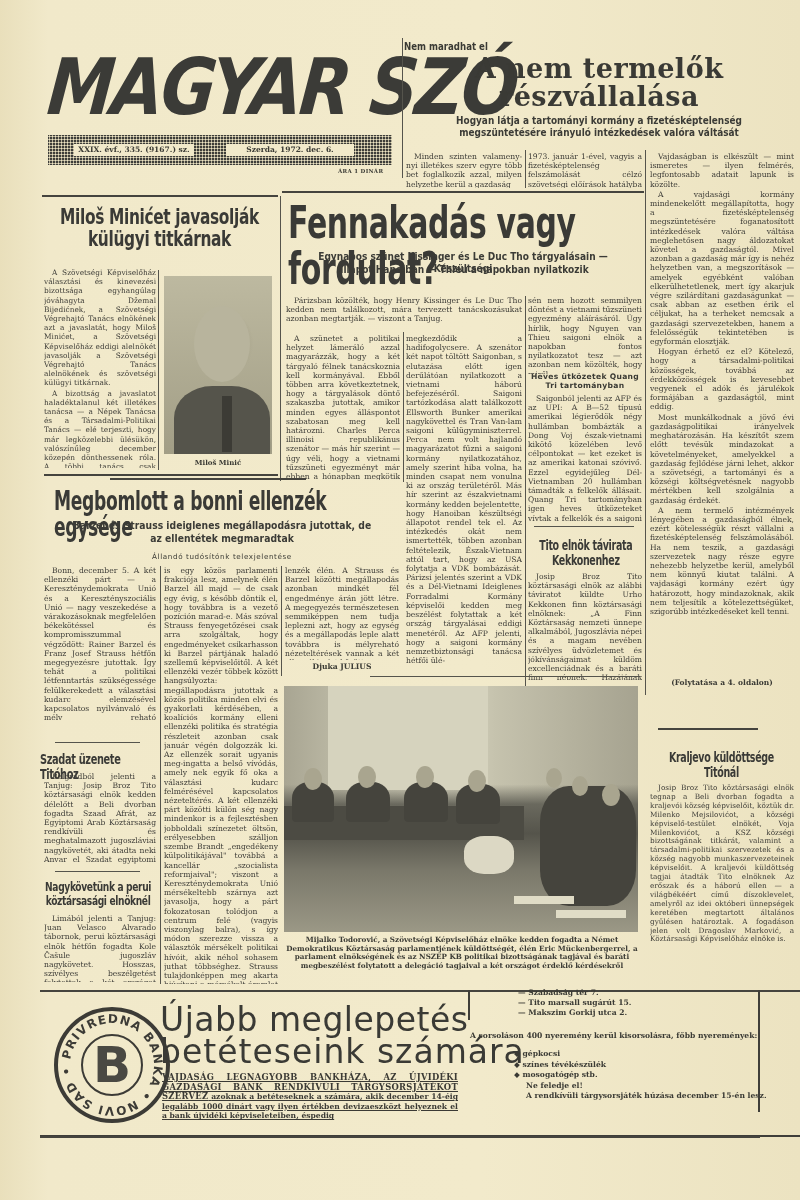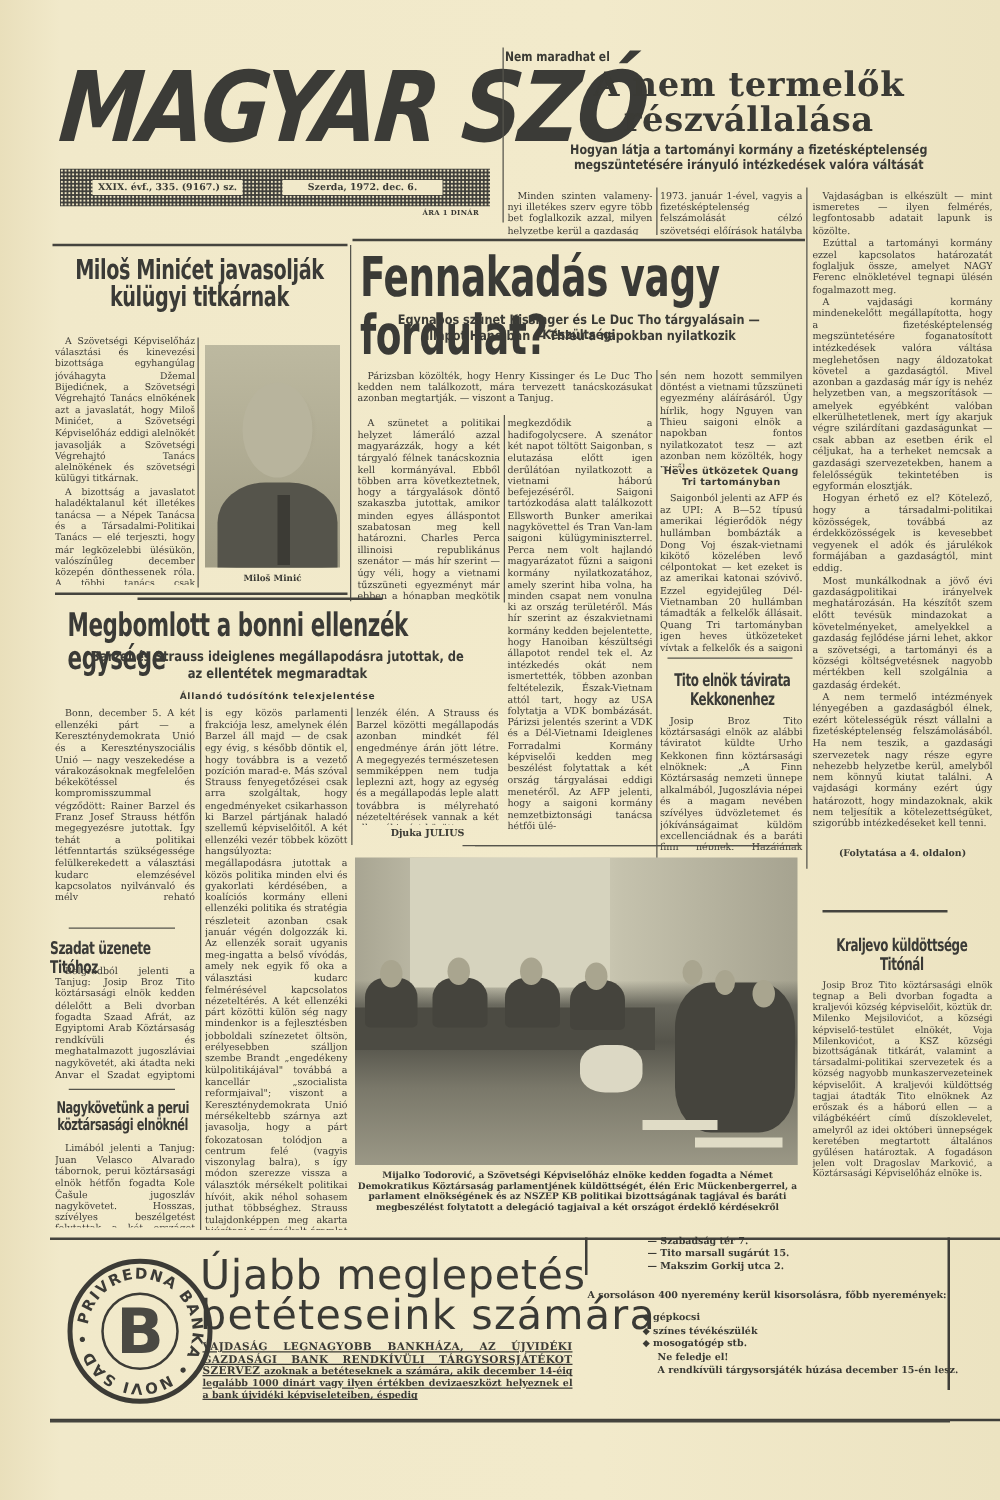--- a/index.html
+++ b/index.html
@@ -87,21 +87,20 @@
   <div class="abs body-text" style="left:406px;top:152px;width:116px;height:36px;overflow:hidden;">
     <p>Minden szinten valameny-nyi illetékes szerv egyre több bet foglalkozik azzal, milyen helyzetbe kerül a gazdaság</p>
   </div>
   <div class="vrule" style="left:525px;top:150px;height:38px;"></div>
   <div class="abs body-text" style="left:528px;top:152px;width:114px;height:36px;overflow:hidden;">
     <p style="text-indent:0">1973. január 1-ével, vagyis a fizetésképtelenség felszámolását célzó szövetségi előírások hatályba helyezésével.</p>
   </div>
   <div class="vrule" style="left:645px;top:150px;height:545px;"></div>
   <div class="abs body-text" style="left:650px;top:152px;width:144px;height:522px;overflow:hidden;">
     <p>Vajdaságban is elkészült — mint ismeretes — ilyen felmérés, legfontosabb adatait lapunk is közölte.</p>
-    <p>Ezúttal a tartományi kormány ezzel kapcsolatos határozatát foglaljuk össze, amelyet NAGY Ferenc elnökletével tegnapi ülésén fogalmazott meg.</p>
     <p>A vajdasági kormány mindenekelőtt megállapította, hogy a fizetésképtelenség megszüntetésére foganatosított intézkedések valóra váltása meglehetősen nagy áldozatokat követel a gazdaságtól. Mivel azonban a gazdaság már így is nehéz helyzetben van, a megszorítások — amelyek egyébként valóban elkerülhetetlenek, mert így akarjuk végre szilárdítani gazdaságunkat — csak abban az esetben érik el céljukat, ha a terheket nemcsak a gazdasági szervezetekben, hanem a felelősségük tekintetében is egyformán elosztják.</p>
     <p>Hogyan érhető ez el? Kötelező, hogy a társadalmi-politikai közösségek, továbbá az érdekközösségek is kevesebbet vegyenek el adók és járulékok formájában a gazdaságtól, mint eddig.</p>
     <p>Most munkálkodnak a jövő évi gazdaságpolitikai irányelvek meghatározásán. Ha készítőt szem előtt tevésük mindazokat a követelményeket, amelyekkel a gazdaság fejlődése járni lehet, akkor a szövetségi, a tartományi és a községi költségvetésnek nagyobb mértékben kell szolgálnia a gazdaság érdekét.</p>
     <p>A nem termelő intézmények lényegében a gazdaságból élnek, ezért kötelességük részt vállalni a fizetésképtelenség felszámolásából. Ha nem teszik, a gazdasági szervezetek nagy része egyre nehezebb helyzetbe kerül, amelyből nem könnyű kiutat találni. A vajdasági kormány ezért úgy határozott, hogy mindazoknak, akik nem teljesítik a kötelezettségüket, szigorúbb intézkedéseket kell tenni.</p>
   </div>
   <div class="abs" style="left:650px;top:678px;width:144px;text-align:center;font-size:7.5px;font-weight:bold;">(Folytatása a 4. oldalon)</div>
   <div class="hrule" style="left:658px;top:728px;width:100px;"></div>
 
   <div class="hrule" style="left:282px;top:191px;width:362px;"></div>
   <div class="hrule" style="left:42px;top:195px;width:236px;"></div>
@@ -148,21 +147,21 @@
   <div class="abs cond-head" style="left:528px;top:538px;width:170px;font-size:14px;line-height:15px;transform:scaleX(0.68);text-align:center;">Tito elnök távirata Kekkonenhez</div>
   <div class="abs body-text" style="left:528px;top:572px;width:114px;height:108px;overflow:hidden;">
     <p>Josip Broz Tito köztársasági elnök az alábbi táviratot küldte Urho Kekkonen finn köztársasági elnöknek: „A Finn Köztársaság nemzeti ünnepe alkalmából, Jugoszlávia népei és a magam nevében szívélyes üdvözletemet és jókívánságaimat küldöm excellenciádnak és a baráti finn népnek. Hazájának felvirágzást, önnek boldogulást kívánok.</p>
   </div>
   <div class="hrule-thin" style="left:370px;top:676px;width:245px;"></div>
 
   <div class="hrule" style="left:110px;top:478px;width:196px;"></div>
   <div class="abs cond-head" style="left:54px;top:488px;width:520px;font-size:26px;line-height:26px;transform:scaleX(0.66);">Megbomlott a bonni ellenzék egysége</div>
   <div class="abs subdeck" style="left:44px;top:520px;width:356px;font-size:11px;transform:scaleX(0.84);transform-origin:center top;">Barzel és Strauss ideiglenes megállapodásra jutottak, de</div>
   <div class="abs subdeck" style="left:44px;top:533px;width:356px;font-size:11px;transform:scaleX(0.84);transform-origin:center top;">az ellentétek megmaradtak</div>
-  <div class="abs" style="left:44px;top:552px;width:356px;text-align:center;font-family:'DejaVu Sans',sans-serif;font-weight:bold;font-size:7.2px;letter-spacing:0.6px;">Állandó tudósítónk telexjelentése</div>
+  <div class="abs" style="left:44px;top:552px;width:356px;text-align:center;font-family:'DejaVu Sans',sans-serif;font-weight:normal;font-size:7.2px;letter-spacing:0.6px;">Állandó tudósítónk telexjelentése</div>
 
   <div class="abs body-text" style="left:44px;top:566px;width:112px;height:154px;overflow:hidden;">
     <p>Bonn, december 5. A két ellenzéki párt — a Kereszténydemokrata Unió és a Keresztényszociális Unió — nagy veszekedése a várakozásoknak megfelelően békekötéssel és kompromisszummal végződött: Rainer Barzel és Franz Josef Strauss hétfőn megegyezésre jutottak. Így tehát a politikai létfenntartás szükségessége felülkerekedett a választási kudarc elemzésével kapcsolatos nyilvánvaló és mély reható nézeteltéréseken. Négy és fél órás megbeszélés után — amelyet Barzel lakásán folytattak — a két ellenzéki párt vezére kijelentette: pártjaiknak továbbra</p>
   </div>
   <div class="vrule" style="left:160px;top:566px;height:418px;"></div>
   <div class="abs body-text" style="left:164px;top:566px;width:114px;height:418px;overflow:hidden;">
     <p style="text-indent:0">is egy közös parlamenti frakciója lesz, amelynek élén Barzel áll majd — de csak egy évig, s később döntik el, hogy továbbra is a vezető pozíción marad-e. Más szóval Strauss fenyegetőzései csak arra szolgáltak, hogy engedményeket csikarhasson ki Barzel pártjának haladó szellemű képviselőitől. A két ellenzéki vezér többek között hangsúlyozta: megállapodásra jutottak a közös politika minden elvi és gyakorlati kérdésében, a koalíciós kormány elleni ellenzéki politika és stratégia részleteit azonban csak január végén dolgozzák ki. Az ellenzék sorait ugyanis meg-ingatta a belső vívódás, amely nek egyik fő oka a választási kudarc felmérésével kapcsolatos nézeteltérés. A két ellenzéki párt közötti külön ség nagy mindenkor is a fejlesztésben jobboldali színezetet öltsön, erélyesebben szálljon szembe Brandt „engedékeny külpolitikájával" továbbá a kancellár „szocialista reformjaival"; viszont a Kereszténydemokrata Unió mérsékeltebb szárnya azt javasolja, hogy a párt fokozatosan tolódjon a centrum felé (vagyis viszonylag balra), s így módon szerezze vissza a választók mérsékelt politikai hívóit, akik néhol sohasem juthat többséghez. Strauss tulajdonképpen meg akarta hiúsítani a mérsékelt áramlat előretörését, jól tudta ugyanis, hogy Barzel jel kényelen lesz engedni mivel támogatása nélkül nem maradhat meg a szövetség élén.</p>
   </div>
   <div class="vrule" style="left:281px;top:566px;height:110px;"></div>
   <div class="abs body-text" style="left:285px;top:566px;width:114px;height:94px;overflow:hidden;">

